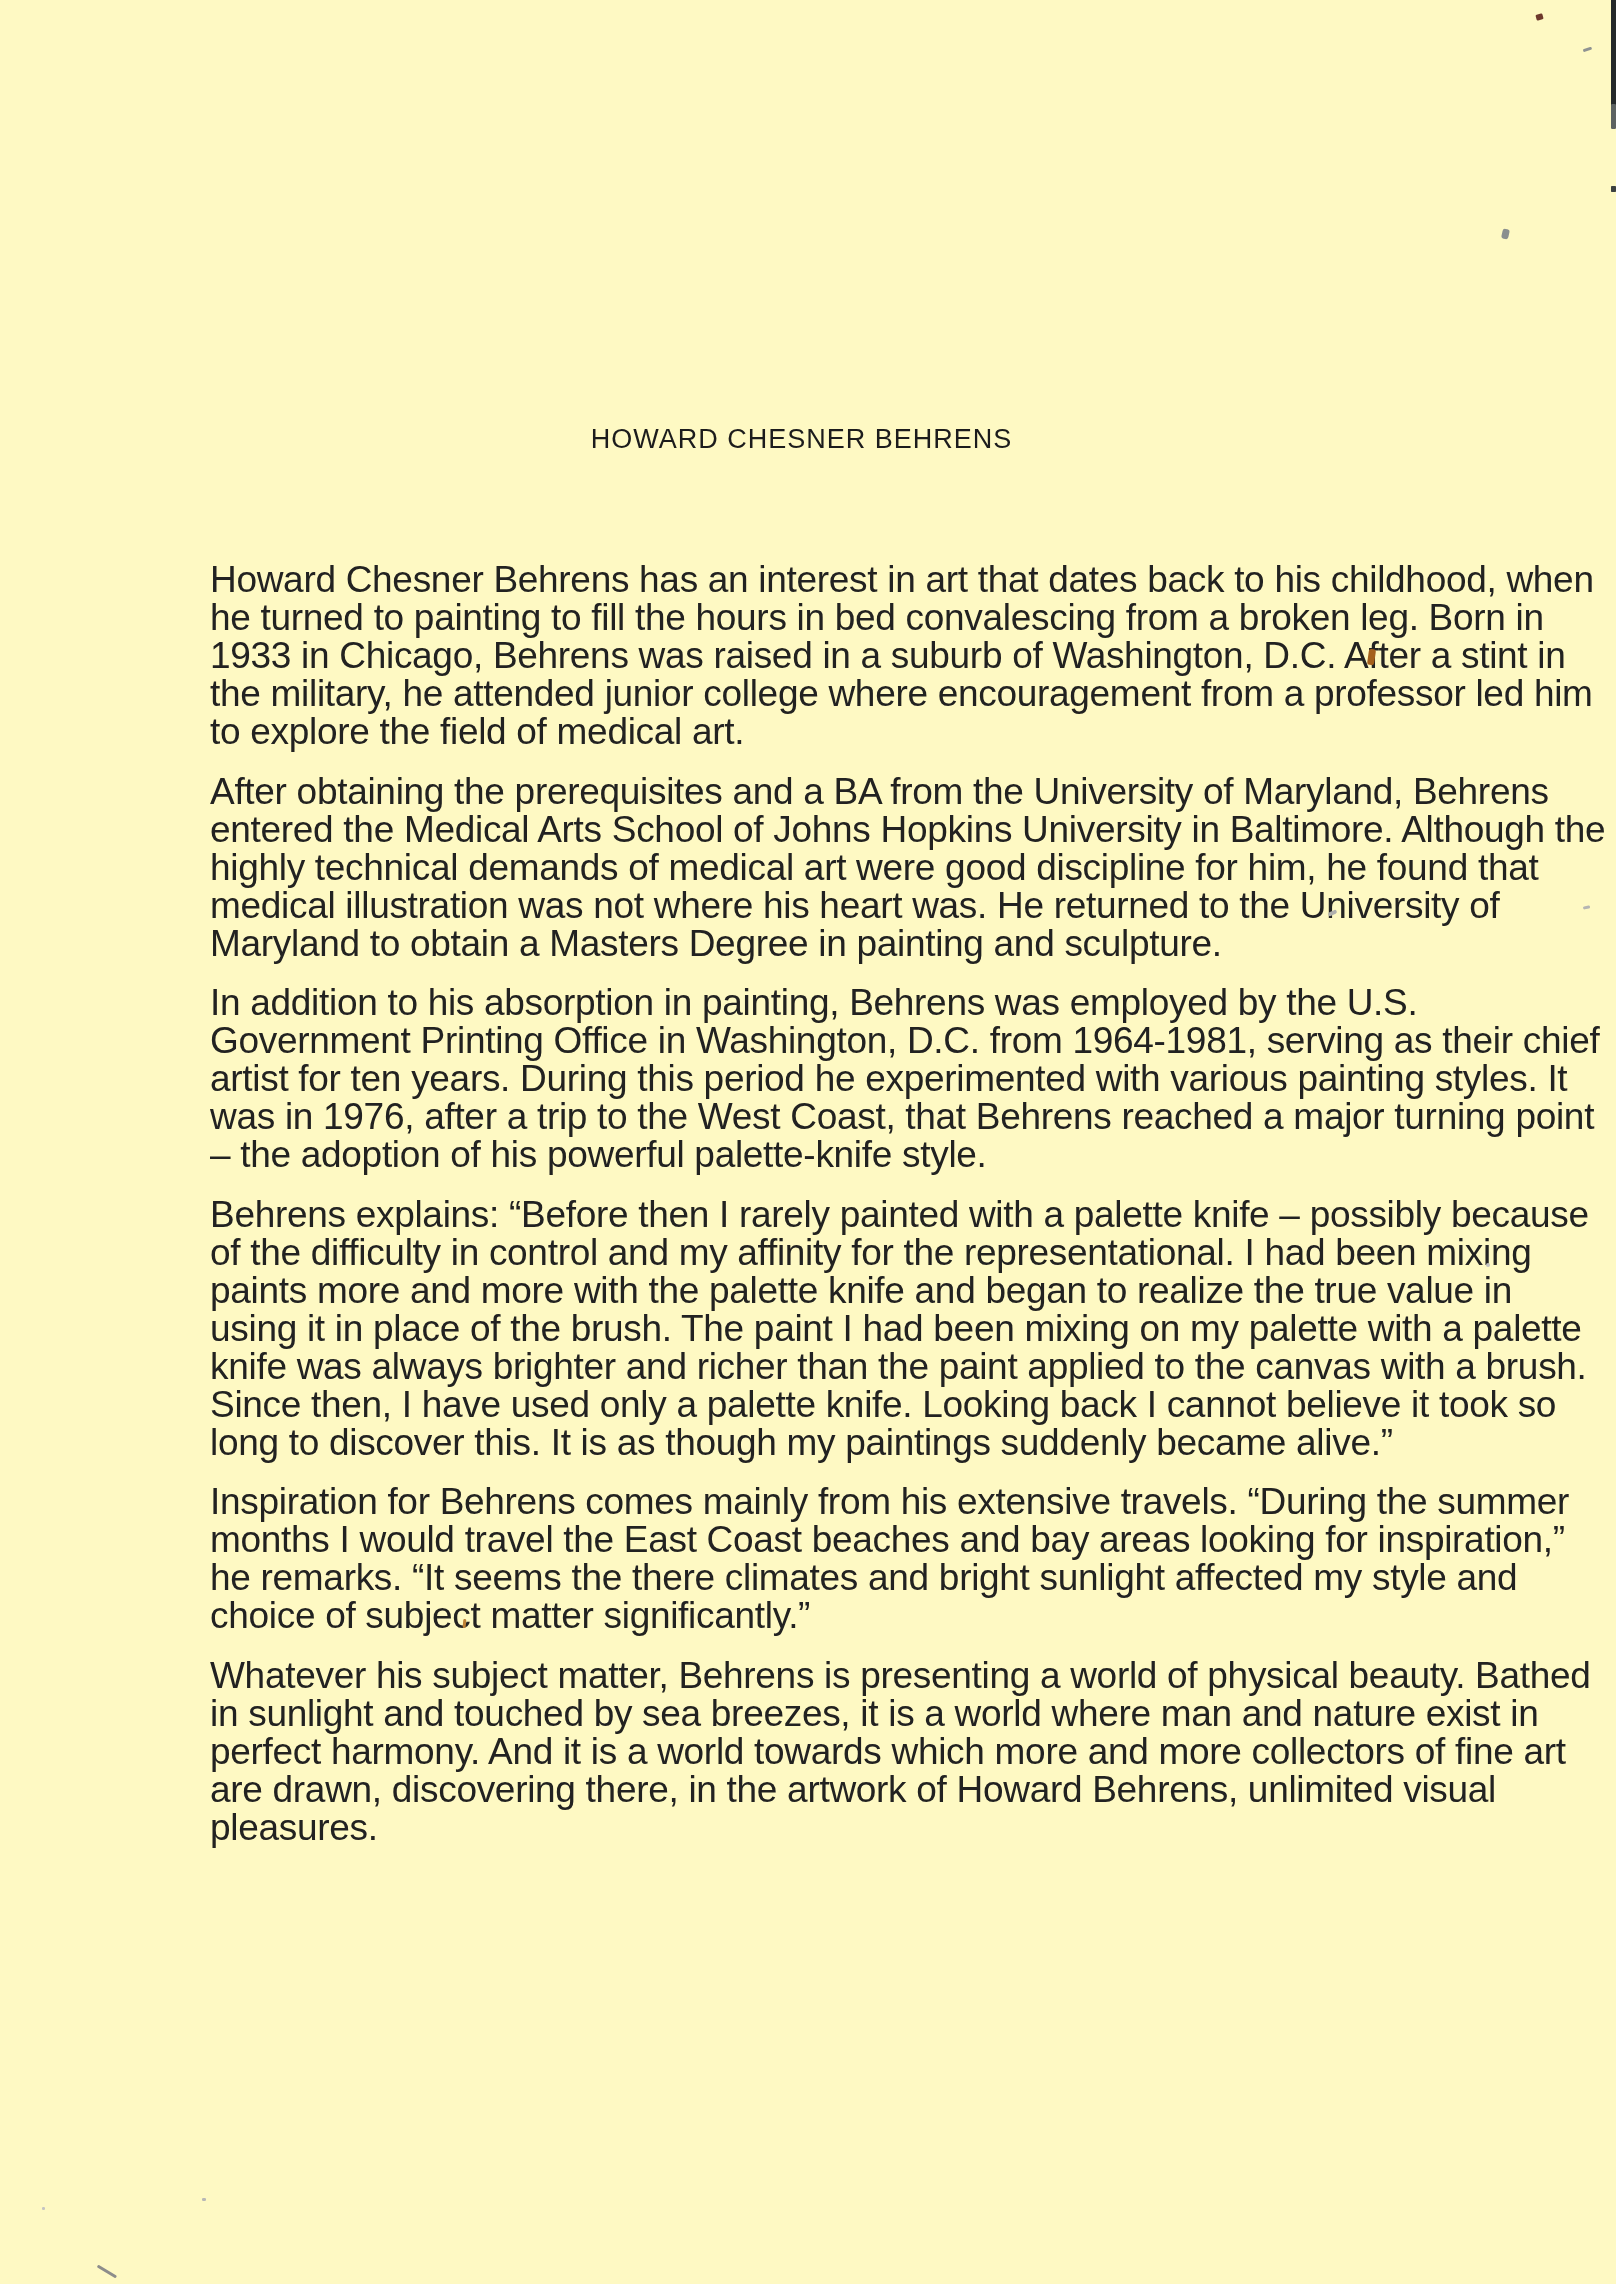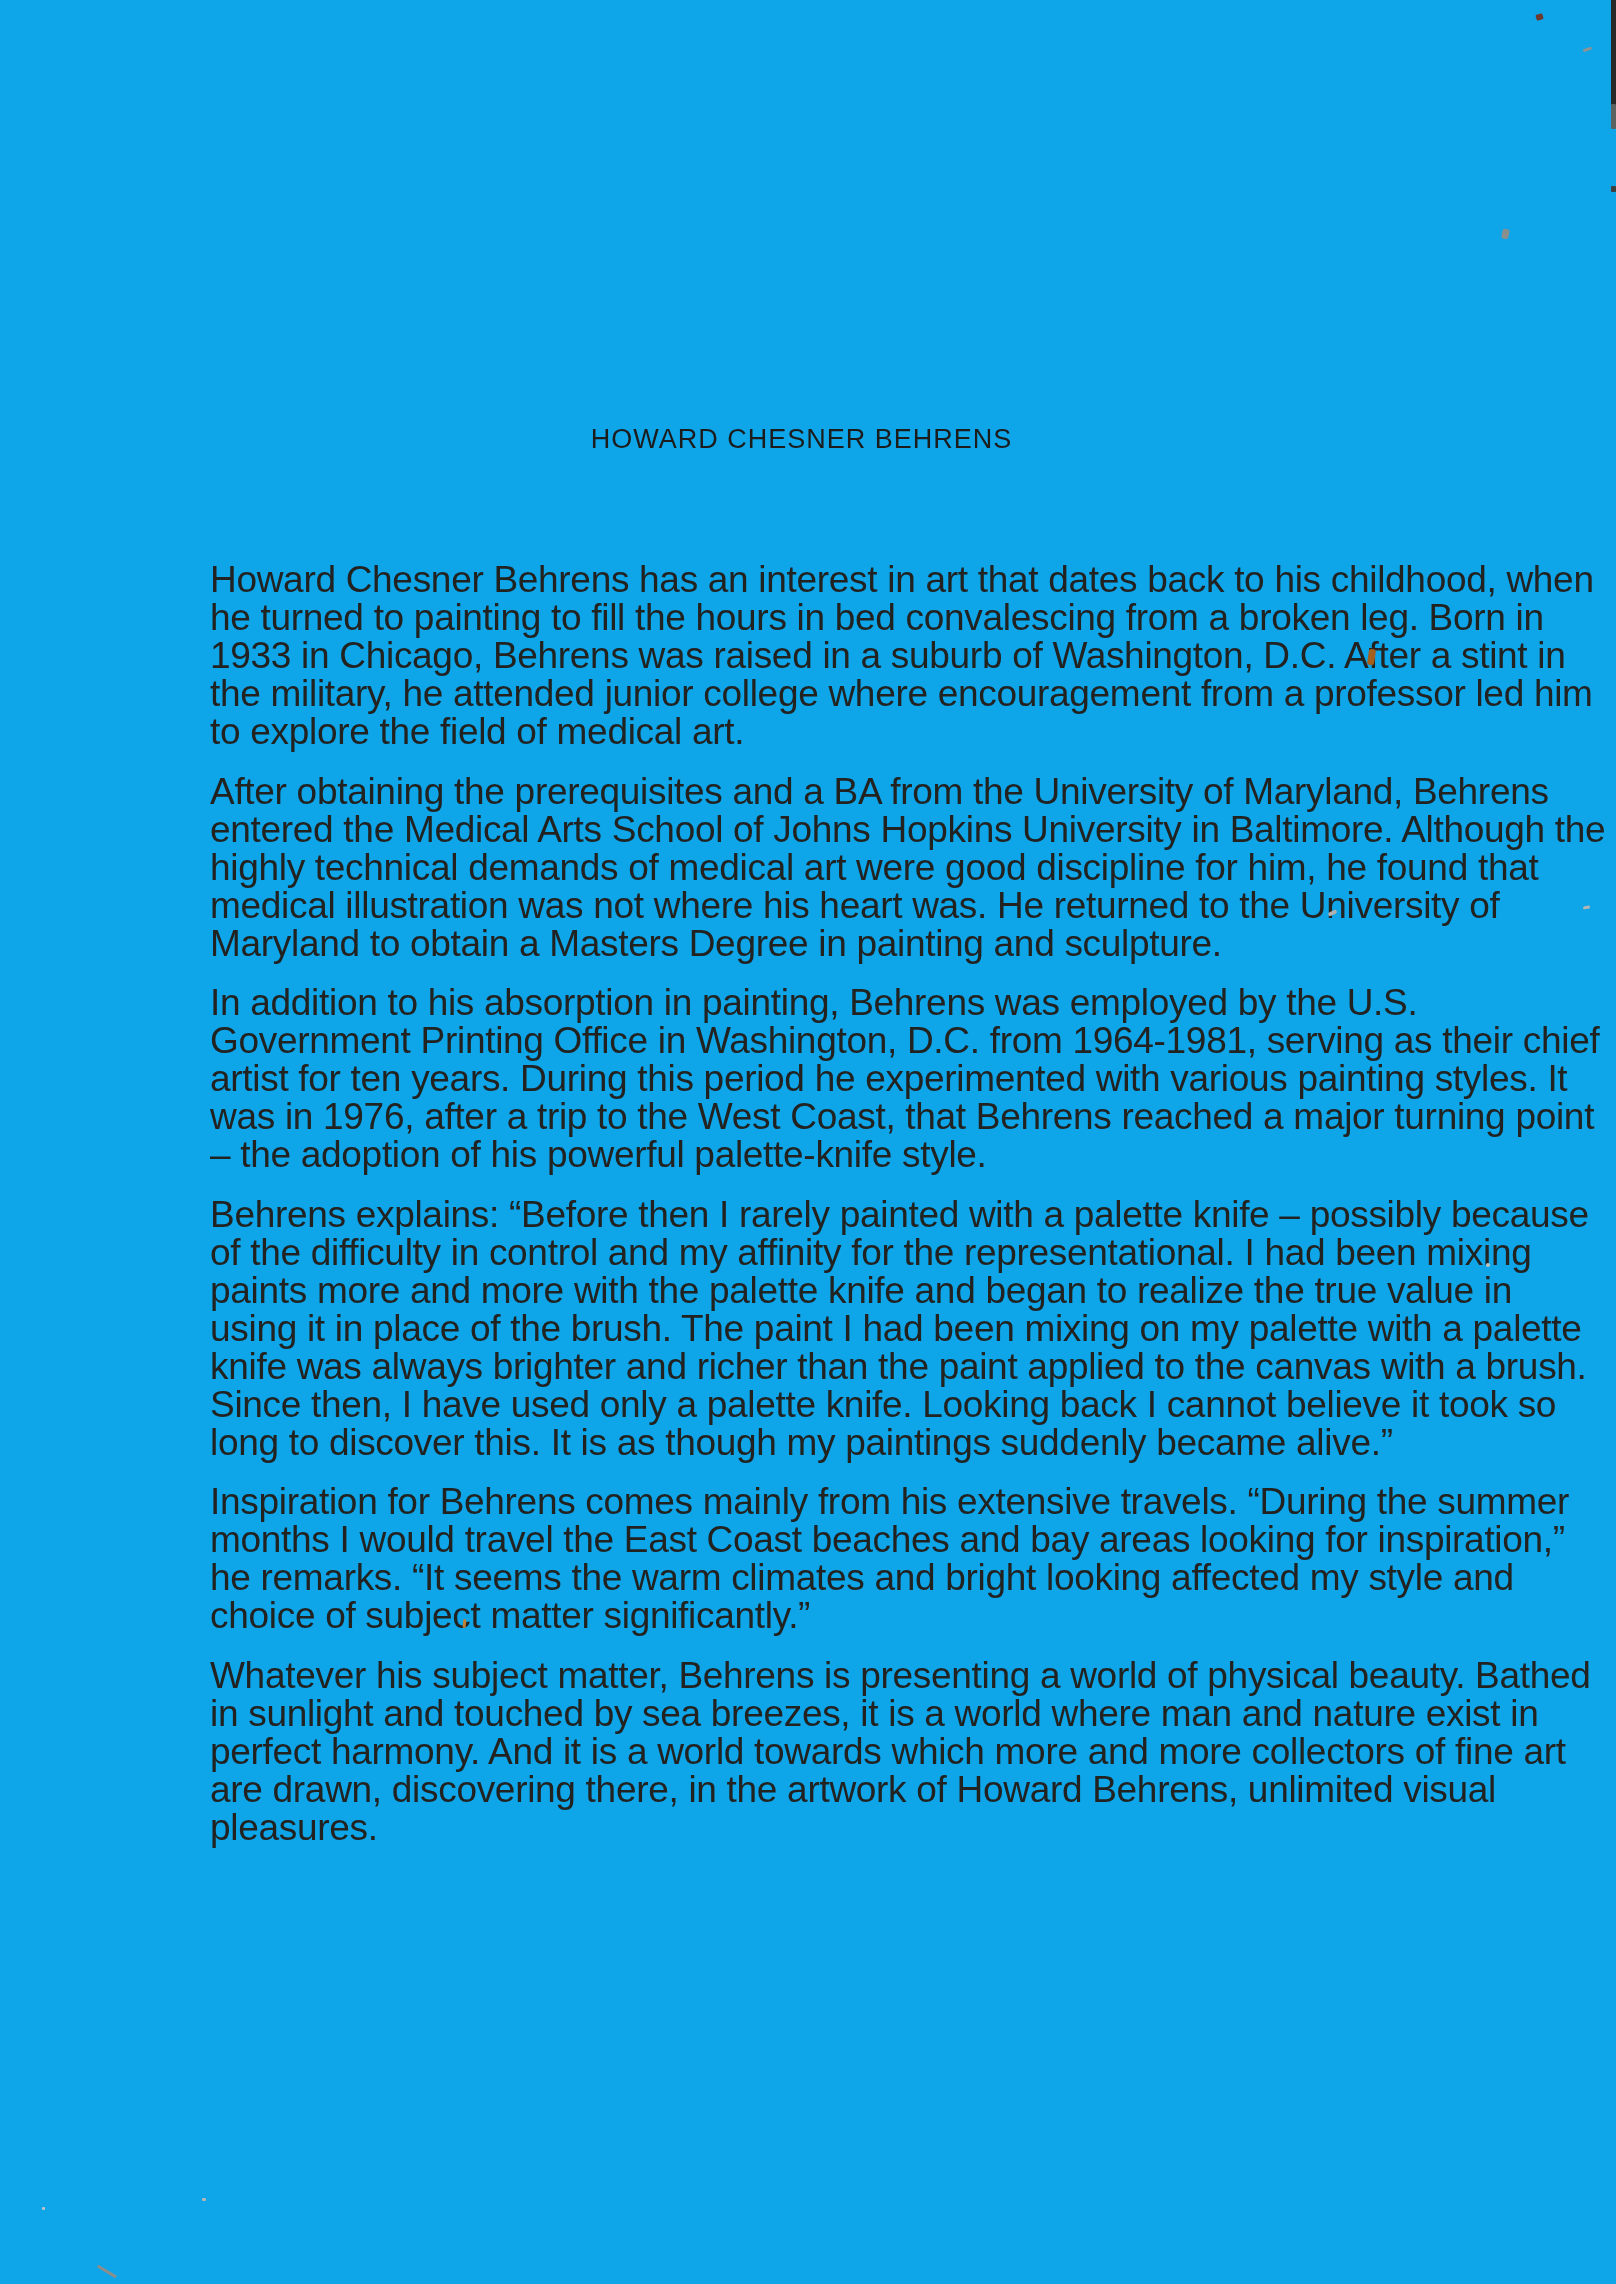--- a/index.html
+++ b/index.html
@@ -4,21 +4,21 @@
 <style>
   html, body {
     margin: 0;
     padding: 0;
     background: #ffffff;
   }
   .page {
     position: relative;
     width: 1617px;
     height: 2284px;
-    background: #0ea5e9;
+    background: #fef9c3;
     overflow: hidden;
     font-family: "Liberation Sans", "DejaVu Sans", sans-serif;
   }
   .content {
     position: absolute;
     left: 210px;
     top: 424px;
     width: 1183px;
   }
   .doc-title {
@@ -68,21 +68,21 @@
 – the adoption of his powerful palette-knife style.</p>
         <p>Behrens explains: “Before then I rarely painted with a palette knife – possibly because
 of the difficulty in control and my affinity for the representational. I had been mixing
 paints more and more with the palette knife and began to realize the true value in
 using it in place of the brush. The paint I had been mixing on my palette with a palette
 knife was always brighter and richer than the paint applied to the canvas with a brush.
 Since then, I have used only a palette knife. Looking back I cannot believe it took so
 long to discover this. It is as though my paintings suddenly became alive.”</p>
         <p>Inspiration for Behrens comes mainly from his extensive travels. “During the summer
 months I would travel the East Coast beaches and bay areas looking for inspiration,”
-he remarks. “It seems the warm climates and bright looking affected my style and
+he remarks. “It seems the there climates and bright sunlight affected my style and
 choice of subject matter significantly.”</p>
         <p>Whatever his subject matter, Behrens is presenting a world of physical beauty. Bathed
 in sunlight and touched by sea breezes, it is a world where man and nature exist in
 perfect harmony. And it is a world towards which more and more collectors of fine art
 are drawn, discovering there, in the artwork of Howard Behrens, unlimited visual
 pleasures.</p>
       </div>
   </div>
   <div id="artifacts">
       <div class="artifact" style="left: 1611px; top: 0px; width: 5.9px; height: 110px; background: rgb(37, 41, 42); border-radius: 0px; transform: rotate(0deg);"></div>

